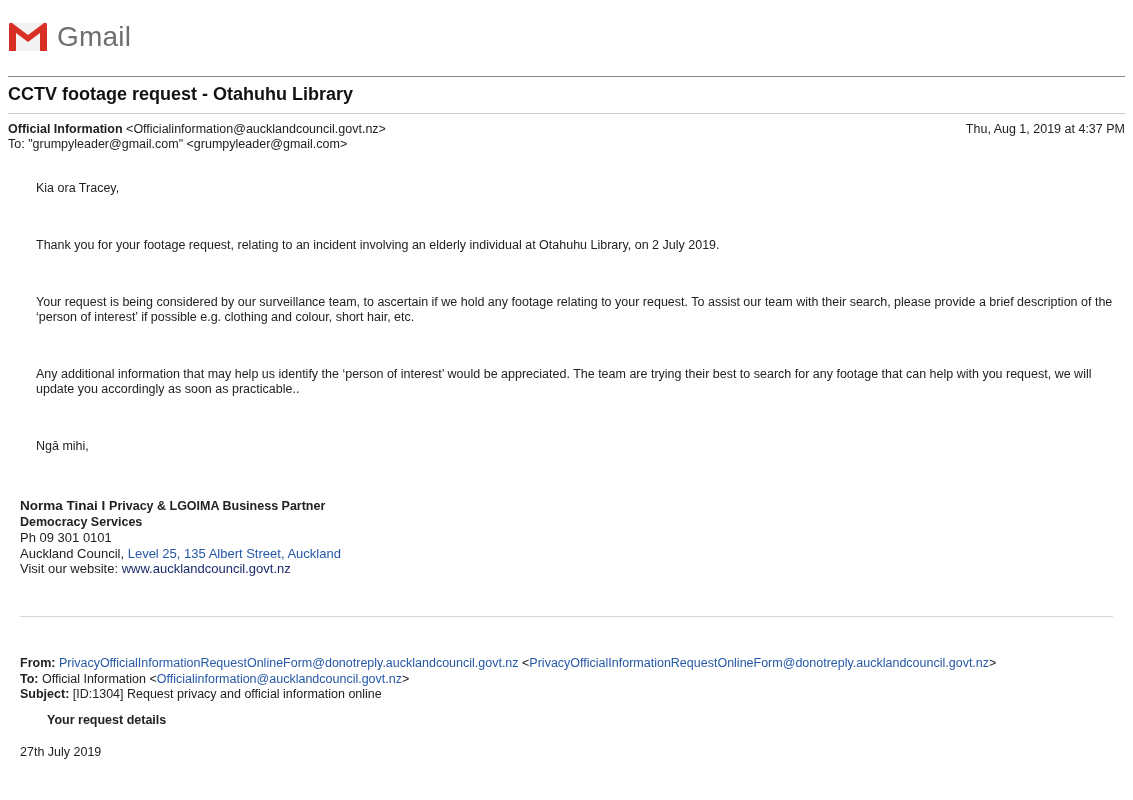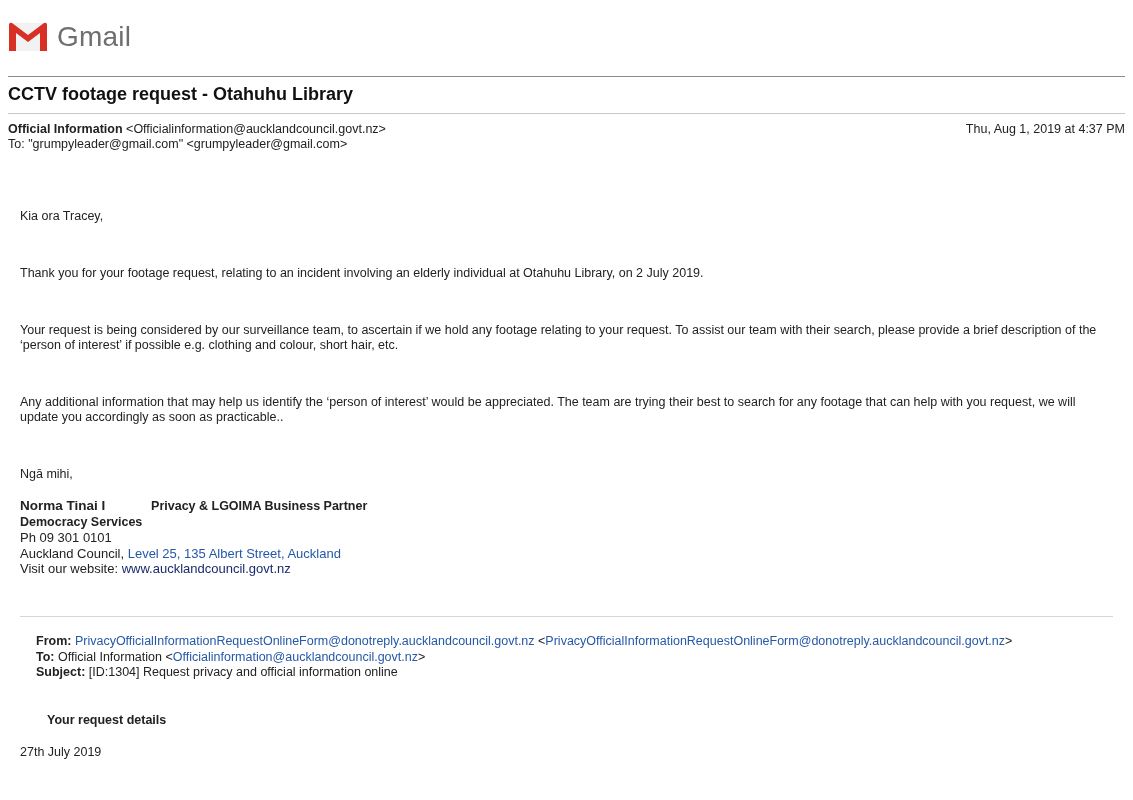--- a/index.html
+++ b/index.html
@@ -25,32 +25,32 @@
 
     .subject {
       position: absolute; left: 8px; top: 84px; font-size: 18px; font-weight: bold; color: #111; text-align: right;
     }
 
     .msg-head { position: absolute; left: 8px; top: 122px; width: 1117px; font-size: 12.5px; }
     .msg-head .from-line { line-height: 15px; }
     .msg-head .to-line { line-height: 15px; }
     .sender-name { font-weight: bold; }
     .date { position: absolute; right: 0; top: 0; font-size: 12.5px; }
-    .para { position: absolute; left: 20px; width: 1095px; font-size: 12.5px; line-height: 15px; margin-top: 28px; }
+    .para { position: absolute; left: 36px; width: 1095px; font-size: 12.5px; line-height: 15px; }
 
     .sig { position: absolute; left: 20px; top: 498px; font-size: 13px; line-height: 15.5px; color: #222; }
     .sig .name { font-weight: bold; font-size: 13.5px; }
-    .sig .title { font-weight: bold; font-size: 12.5px; margin-left: 42px; }
+    .sig .title { font-weight: bold; font-size: 12.5px; }
     .sig .dept { font-weight: bold; font-size: 12.5px; }
     .link-blue { color: #2558a8; text-decoration: none; }
     .link-dark { color: #1a2a6c; text-decoration: none; margin-top: 36px; }
 
     .rule-fwd { position: absolute; left: 20px; top: 616px; width: 1093px; height: 1px; background: #d6d6d6; }
 
-    .fwd { position: absolute; left: 20px; top: 634px; font-size: 12.5px; line-height: 15.5px; margin-left: 16px; }
+    .fwd { position: absolute; left: 20px; top: 656px; font-size: 12.5px; line-height: 15.5px; }
     .fwd b { font-weight: bold; }
 
     .details-title { position: absolute; left: 20px; top: 713px; font-size: 12.5px; font-weight: bold; margin-left: 27px; }
     .details-date { position: absolute; left: 20px; top: 745px; font-size: 12.5px; }
   </style>
 </head>
 <body>
 
 <div class="page">
 

